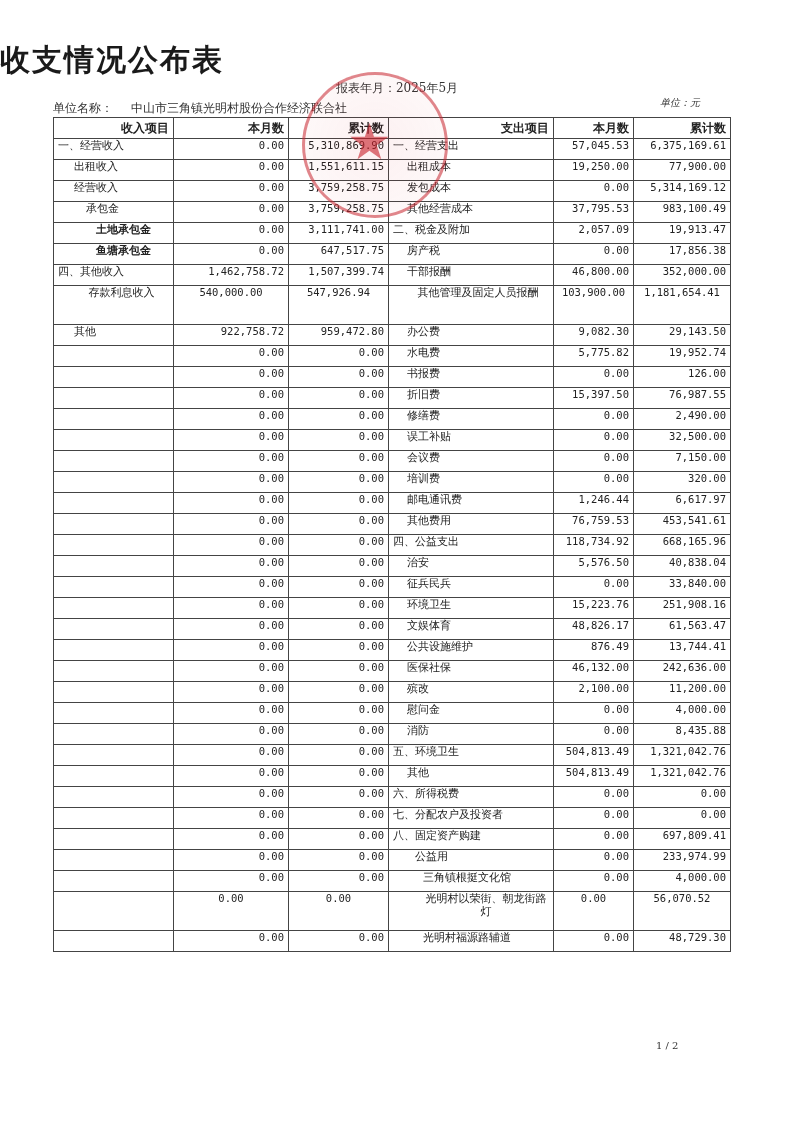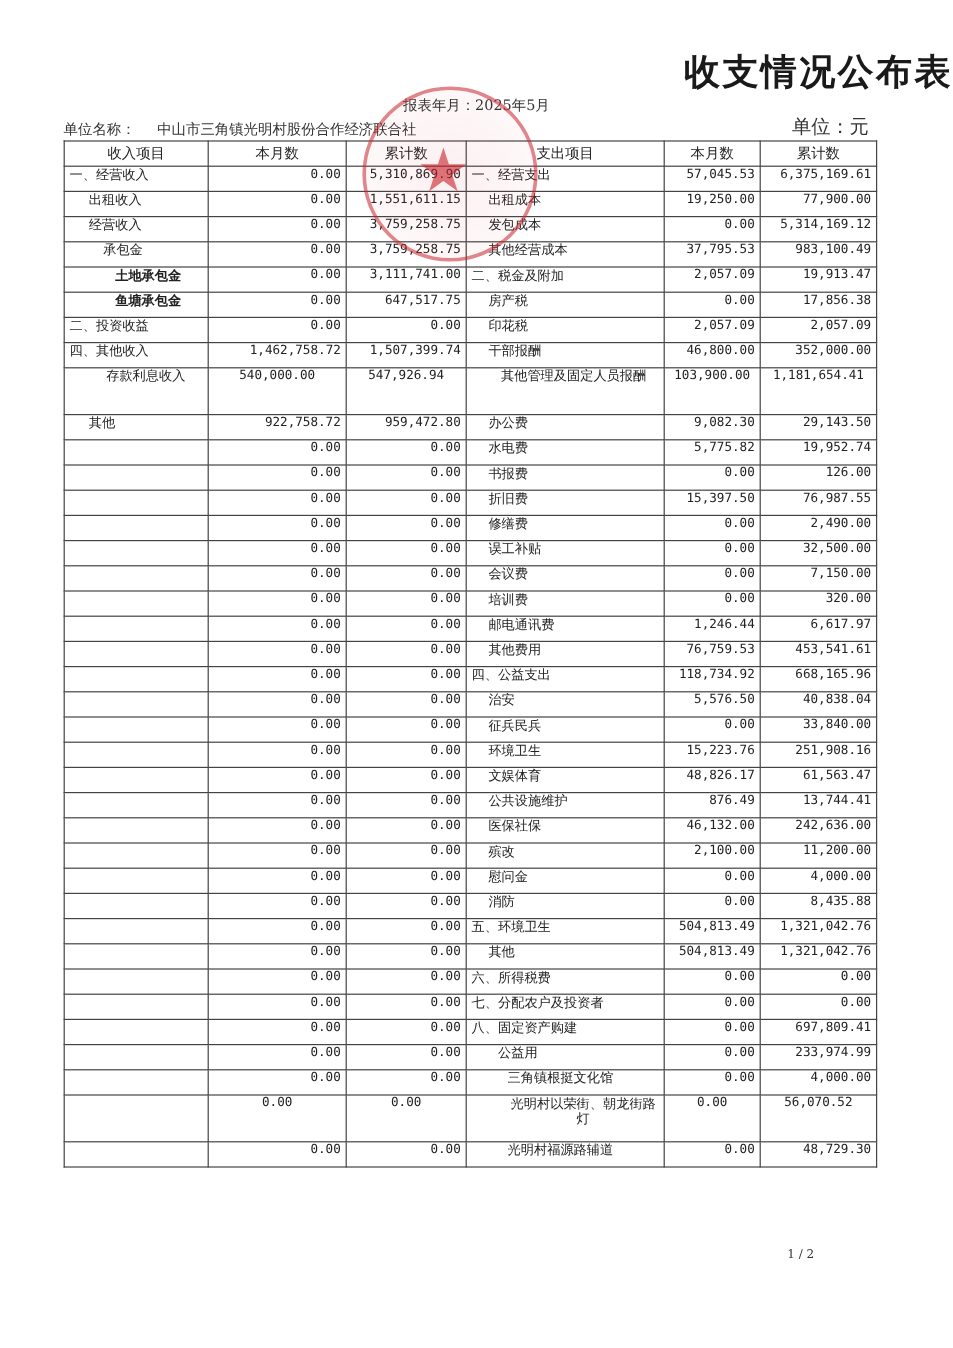--- a/index.html
+++ b/index.html
@@ -1,29 +1,29 @@
 <!DOCTYPE html>
 <html><head>
 <meta charset="utf-8">
 <style>
   html, body { margin: 0; padding: 0; background: #ffffff; }
   body { width: 794px; height: 1123px; position: relative; overflow: hidden;
          font-family: "DejaVu Serif", "Liberation Serif", serif; color: #222; }
-  .title { position: absolute; top: 40px; left: 0; width: 794px; text-align: right;
+  .title { position: absolute; top: 40px; left: 0; width: 794px; text-align: left;
            font-size: 30px; font-weight: bold; letter-spacing: 2px; color: #1a1a1a; }
   .period { position: absolute; top: 80px; left: 0; width: 794px; text-align: center;
             font-size: 12px; color: #333; }
   .unit-name { position: absolute; top: 100px; left: 53px; font-size: 12px; color: #333; }
   .unit-name span { margin-right: 18px; }
-  .unit-currency { position: absolute; top: 96px; left: 660px; font-size: 16px; color: #333; }
+  .unit-currency { position: absolute; top: 96px; left: 660px; font-size: 10px; color: #333; font-style: italic; }
   table.main { position: absolute; top: 117px; left: 53px; border-collapse: collapse;
                table-layout: fixed; width: 677px; font-size: 11px; }
   table.main td, table.main th { border: 1px solid #444; padding: 0 4px; height: 20px;
                line-height: 13px; vertical-align: top; overflow: hidden; }
-  table.main th { font-weight: normal; text-align: center; font-size: 12px; height: 20px; vertical-align: middle; }
+  table.main th { font-weight: bold; text-align: right; font-size: 12px; height: 20px; vertical-align: middle; }
   td.num { text-align: right; font-family: "DejaVu Sans Mono", "Liberation Mono", monospace;
            font-size: 10.5px; padding-top: 5px; }
   td.lbl { padding-top: 4px; }
   .i1 { padding-left: 20px !important; }
   .i2 { padding-left: 32px !important; }
   .i3 { padding-left: 42px !important; font-weight: bold; }
   .x1 { padding-left: 18px !important; }
   .x2 { padding-left: 26px !important; }
   .x3 { padding-left: 34px !important; }
   tr.tall td { height: 38px; text-align: center; }
@@ -105,28 +105,20 @@
       </tr>
       <tr>
         <td class="lbl i3">鱼塘承包金</td>
         <td class="num">0.00</td>
         <td class="num">647,517.75</td>
         <td class="lbl x1">房产税</td>
         <td class="num">0.00</td>
         <td class="num">17,856.38</td>
       </tr>
       <tr>
-        <td class="lbl ">二、投资收益</td>
-        <td class="num">0.00</td>
-        <td class="num">0.00</td>
-        <td class="lbl x1">印花税</td>
-        <td class="num">2,057.09</td>
-        <td class="num">2,057.09</td>
-      </tr>
-      <tr>
         <td class="lbl ">四、其他收入</td>
         <td class="num">1,462,758.72</td>
         <td class="num">1,507,399.74</td>
         <td class="lbl x1">干部报酬</td>
         <td class="num">46,800.00</td>
         <td class="num">352,000.00</td>
       </tr>
       <tr class="tall">
         <td class="lbl i1">存款利息收入</td>
         <td class="num">540,000.00</td>

